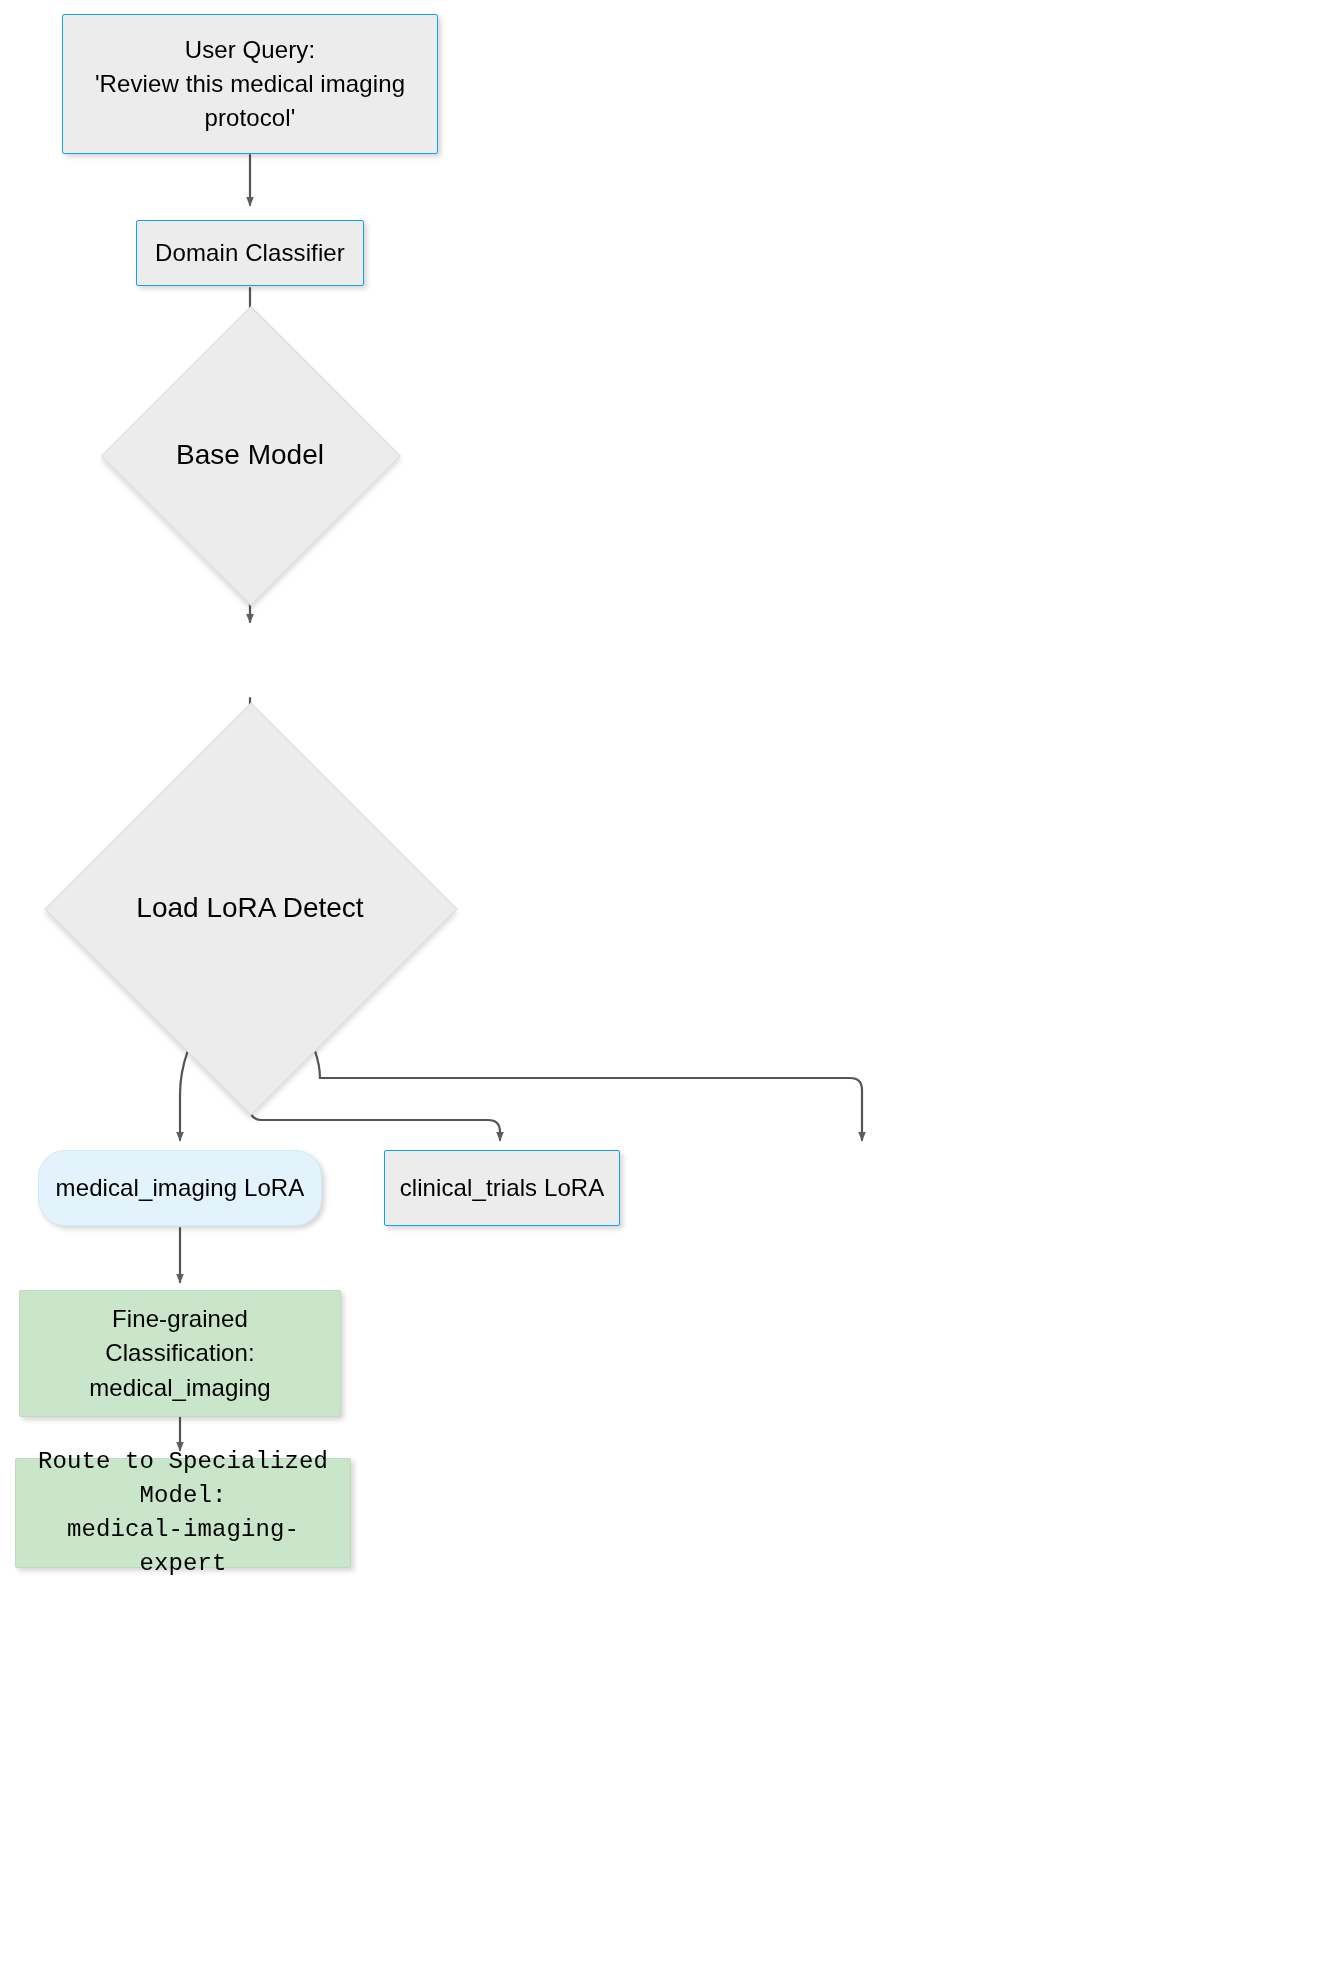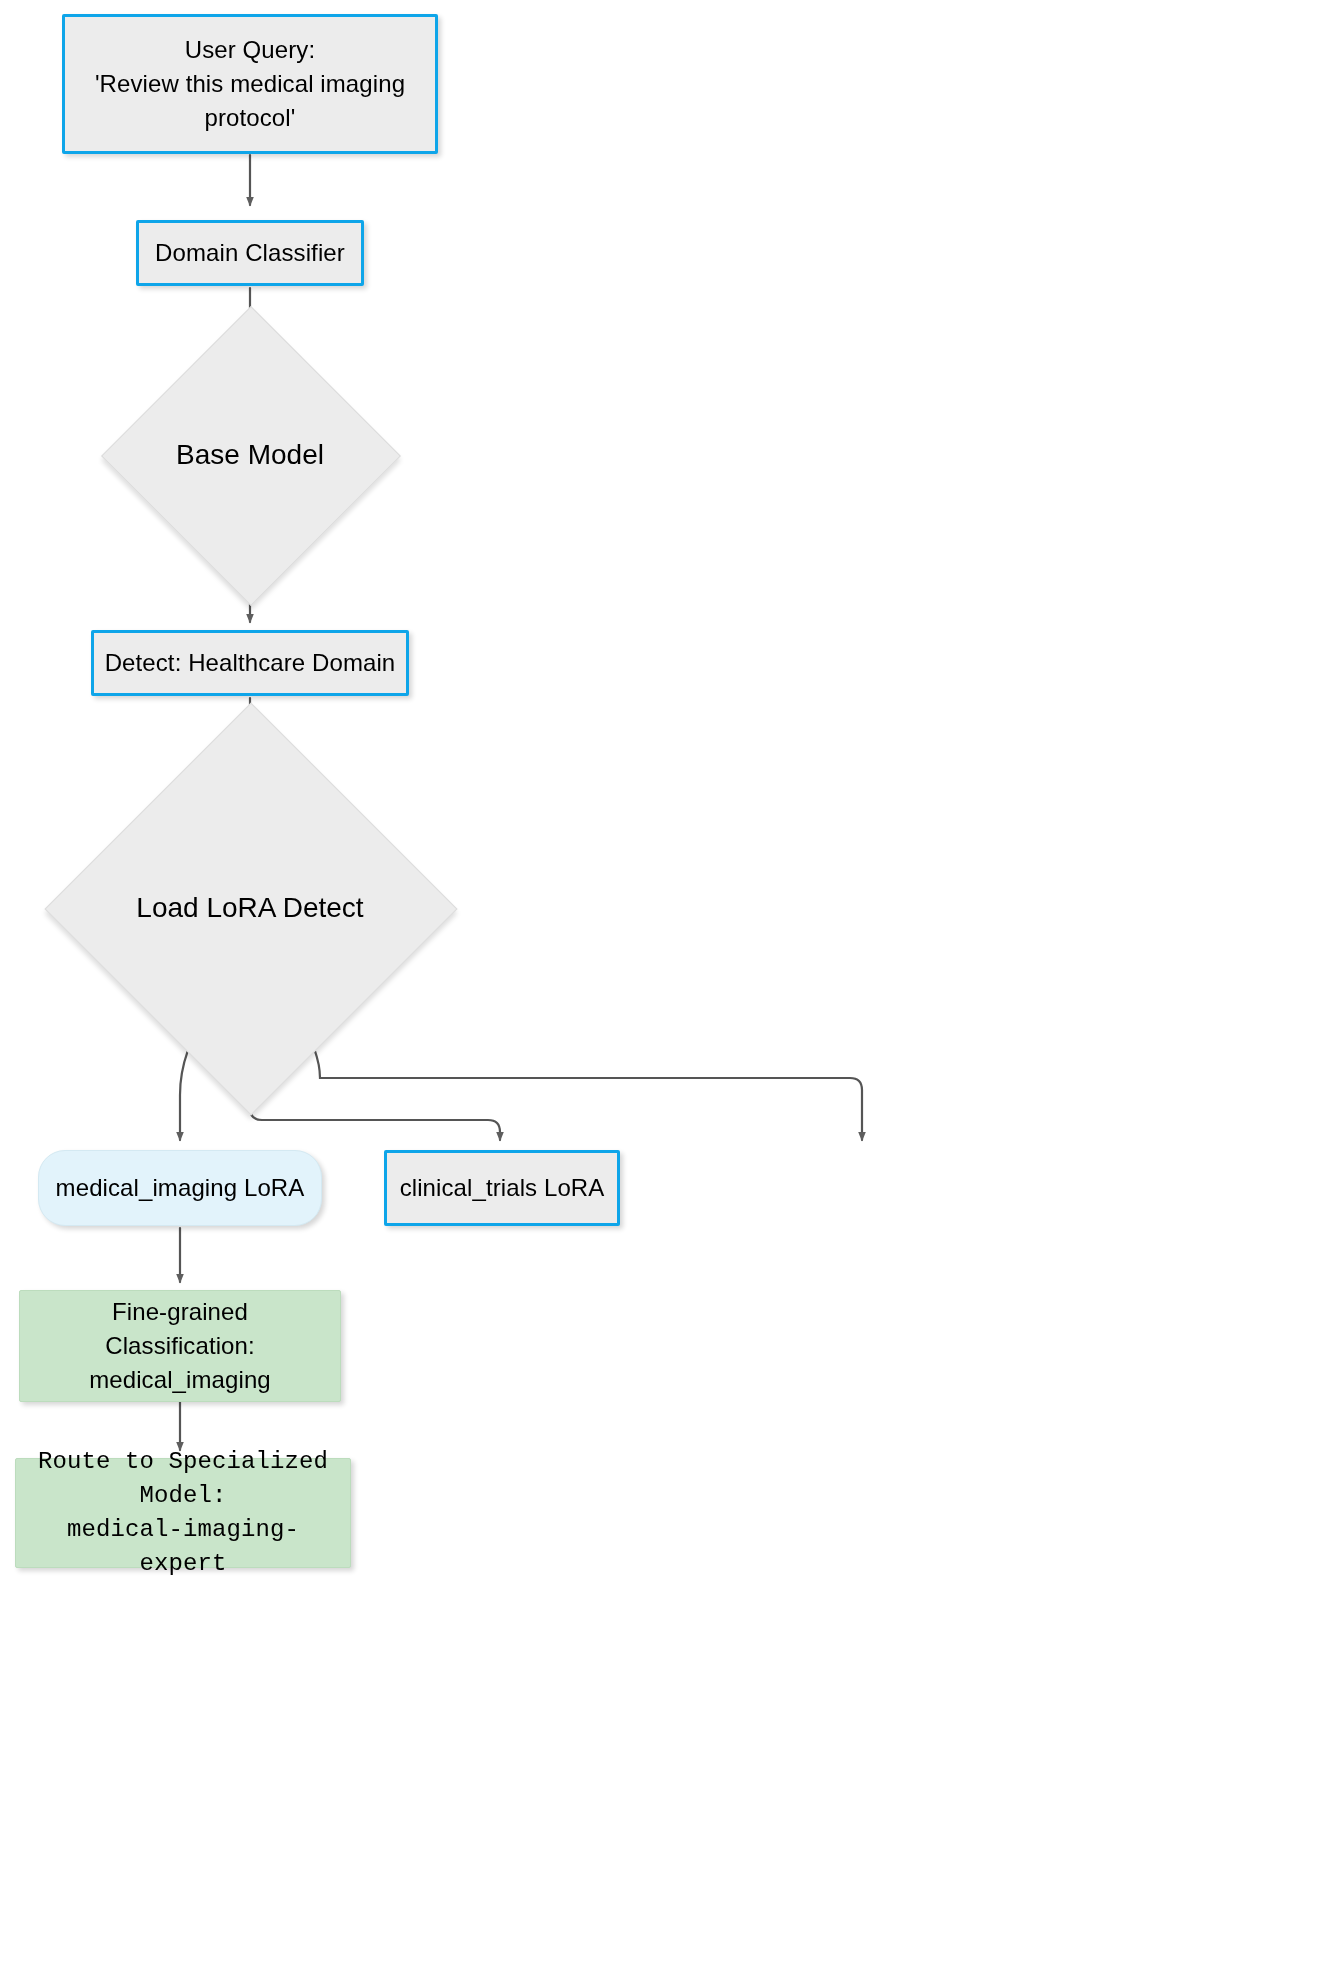--- a/index.html
+++ b/index.html
@@ -35,21 +35,21 @@
     text-align: center;
     color: #000000;
     font-size: 24px;
     line-height: 1.42;
     letter-spacing: 0.1px;
     white-space: pre-line;
     z-index: 2;
   }
   .rect {
     background: #ececec;
-    border: 3px solid #0ea5e9;
+    border: 1px solid #0ea5e9;
     border-radius: 2px;
     box-shadow: 3px 3px 5px rgba(0,0,0,0.16);
   }
   .rect.blue {
     background: #e2f3fb;
     border: 1px solid #d4e9f2;
   }
   .rect.green {
     background: #c9e5ca;
     border: 1px solid #bcdcbd;
@@ -117,31 +117,30 @@
   <div class="node rect" style="left:62px; top:14px; width:376px; height:140px; padding:0 22px;">User Query:
 'Review this medical imaging protocol'</div>
 
   <div class="node rect" style="left:136px; top:220px; width:228px; height:66px;">Domain Classifier</div>
 
   <div class="diamond-wrap" style="left:145px; top:350px; width:210px; height:210px;">
     <div class="diamond-shape"></div>
     <div class="diamond-label">Base Model</div>
   </div>
 
-  <div class="node rect" style="left:91px; top:630px; width:318px; height:66px;">Detect: Healthcare Domain</div>
 
   <div class="diamond-wrap" style="left:105px; top:763px; width:290px; height:290px;">
     <div class="diamond-shape"></div>
     <div class="diamond-label">Load LoRA Detect</div>
   </div>
 
   <div class="node rect blue" style="left:38px; top:1150px; width:284px; height:76px;border-radius:27px;">medical_imaging LoRA</div>
 
   <div class="node rect" style="left:384px; top:1150px; width:236px; height:76px;">clinical_trials LoRA</div>
 
 
-  <div class="node rect green" style="left:19px; top:1290px; width:322px; height:112px; padding:0 16px;">Fine-grained Classification:
+  <div class="node rect green" style="left:19px; top:1290px; width:322px; height:127px; padding:0 16px;">Fine-grained Classification:
 medical_imaging</div>
 
   <div class="node rect green" style="left:15px; top:1458px; width:336px; height:110px; padding:0 16px;font-family:Liberation Mono, monospace;">Route to Specialized Model:
 medical-imaging-expert</div>
 
 </div>
 
 </body></html>

